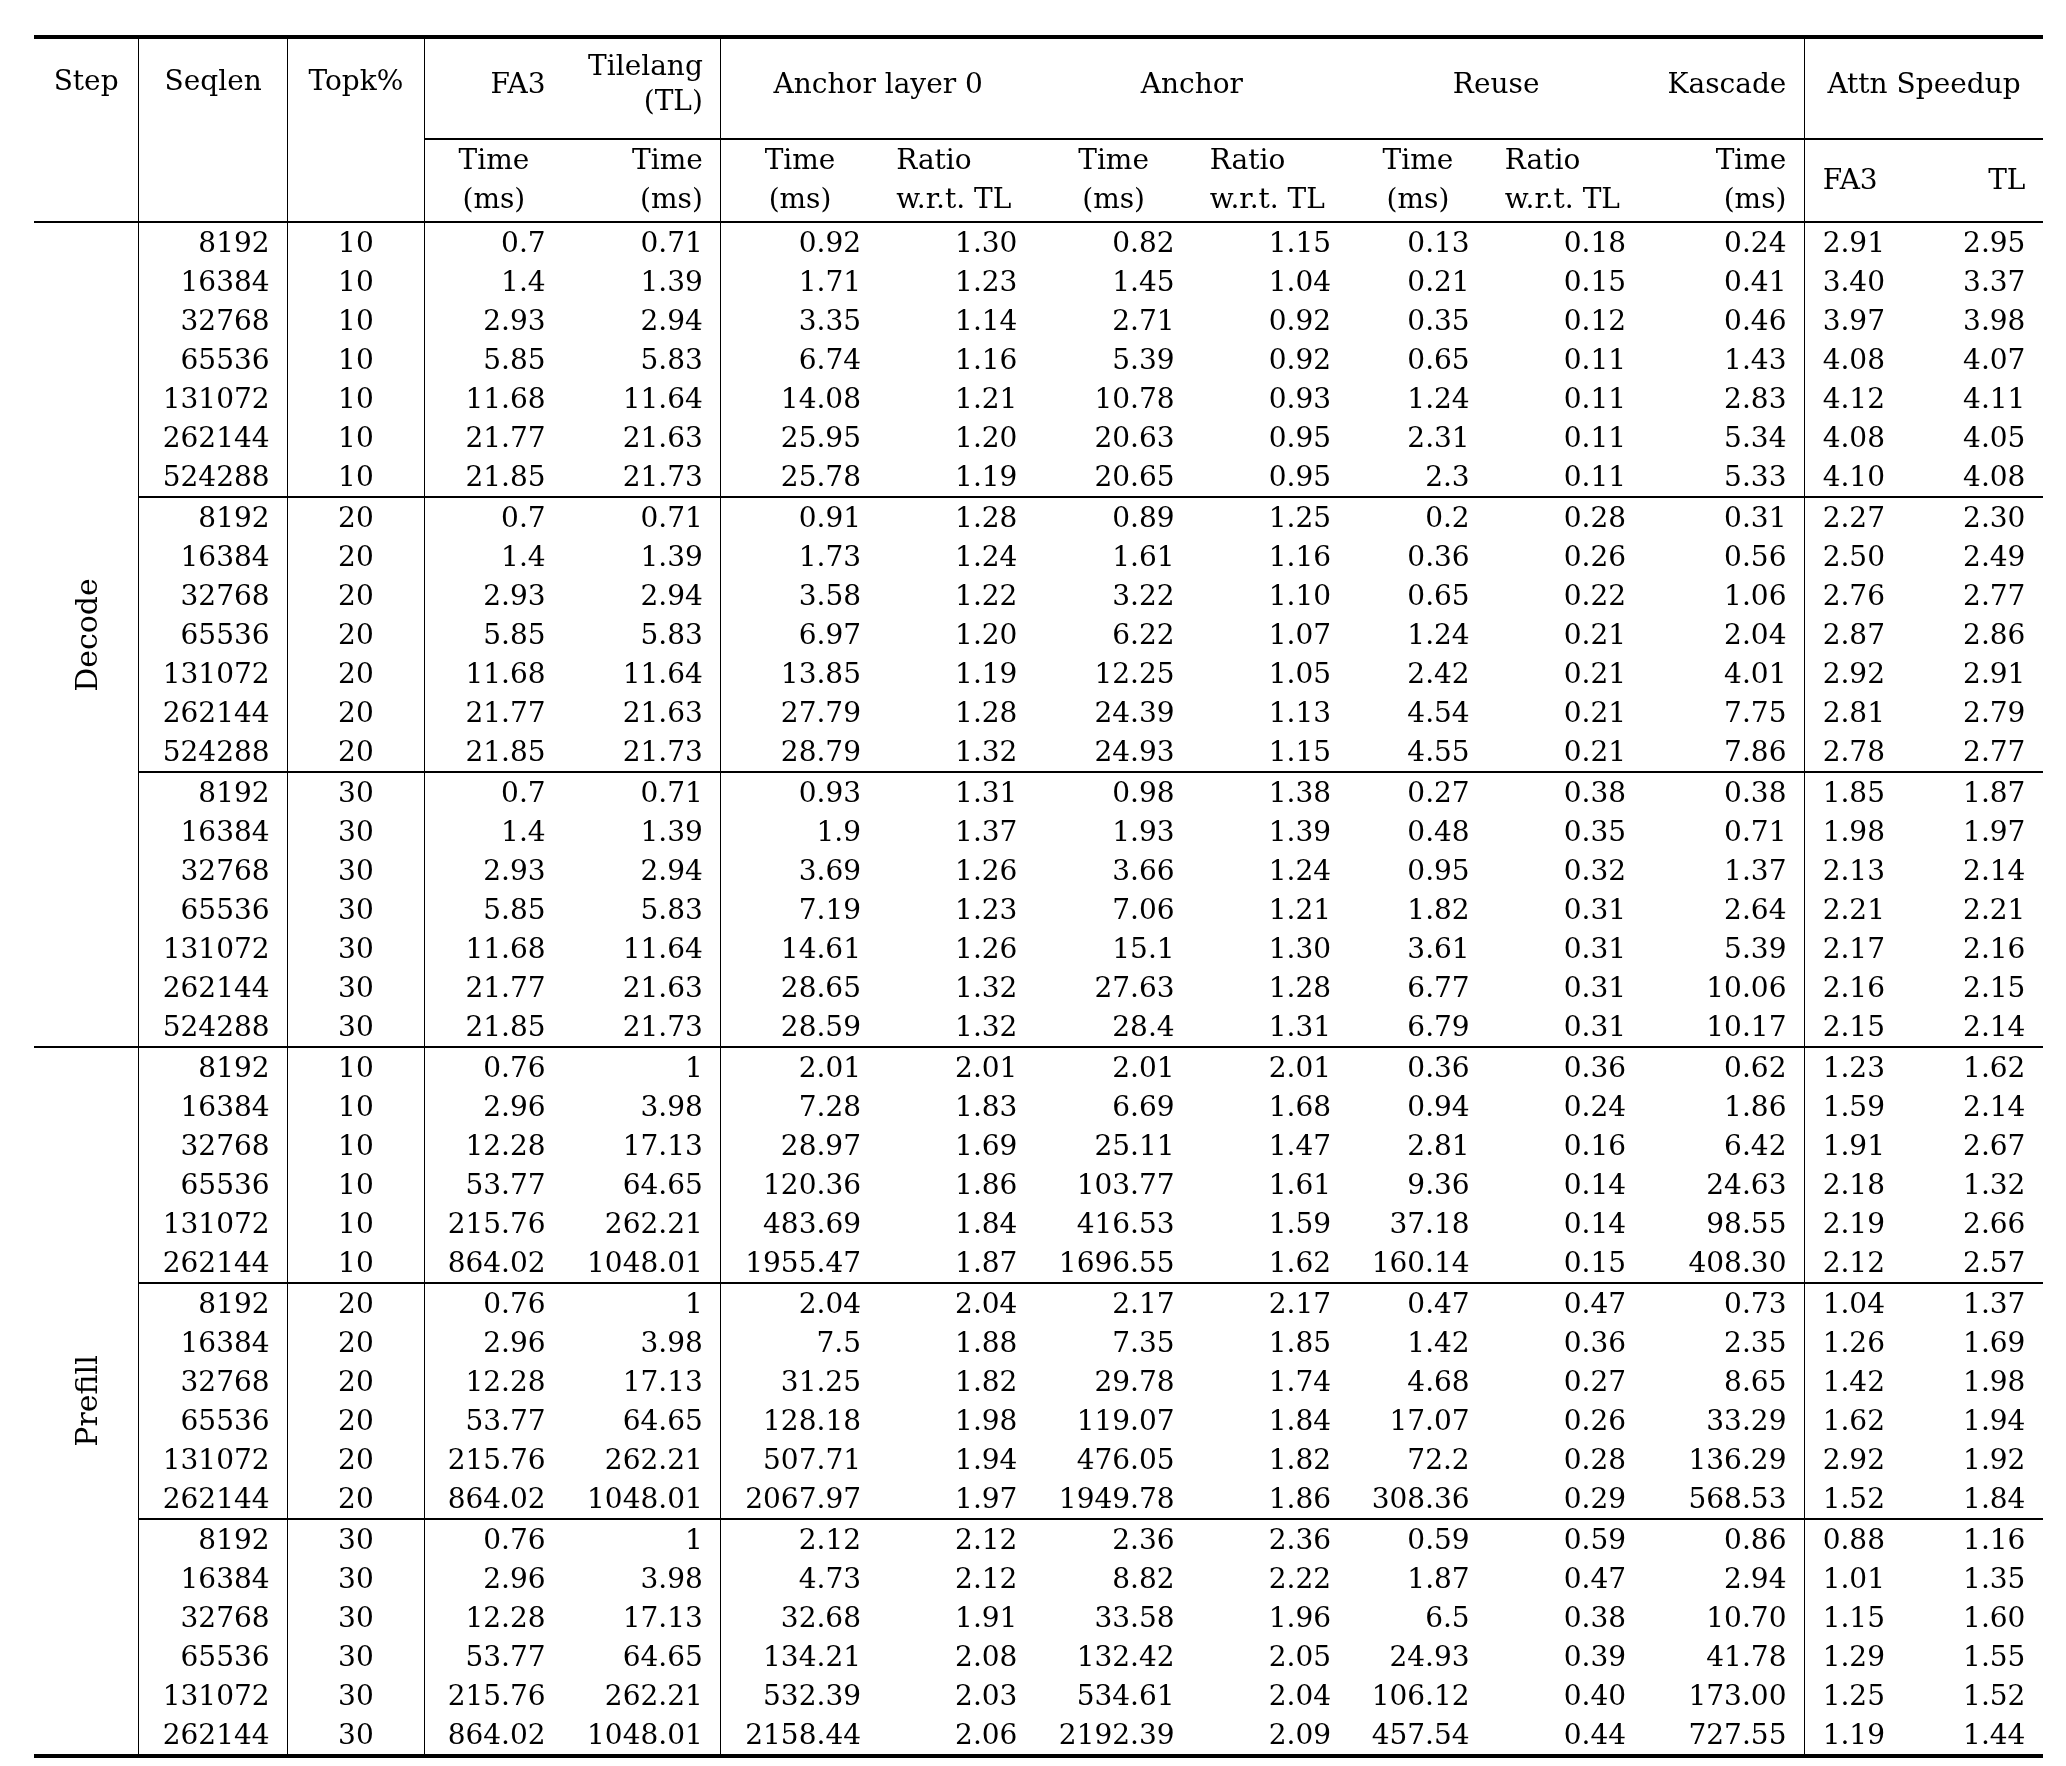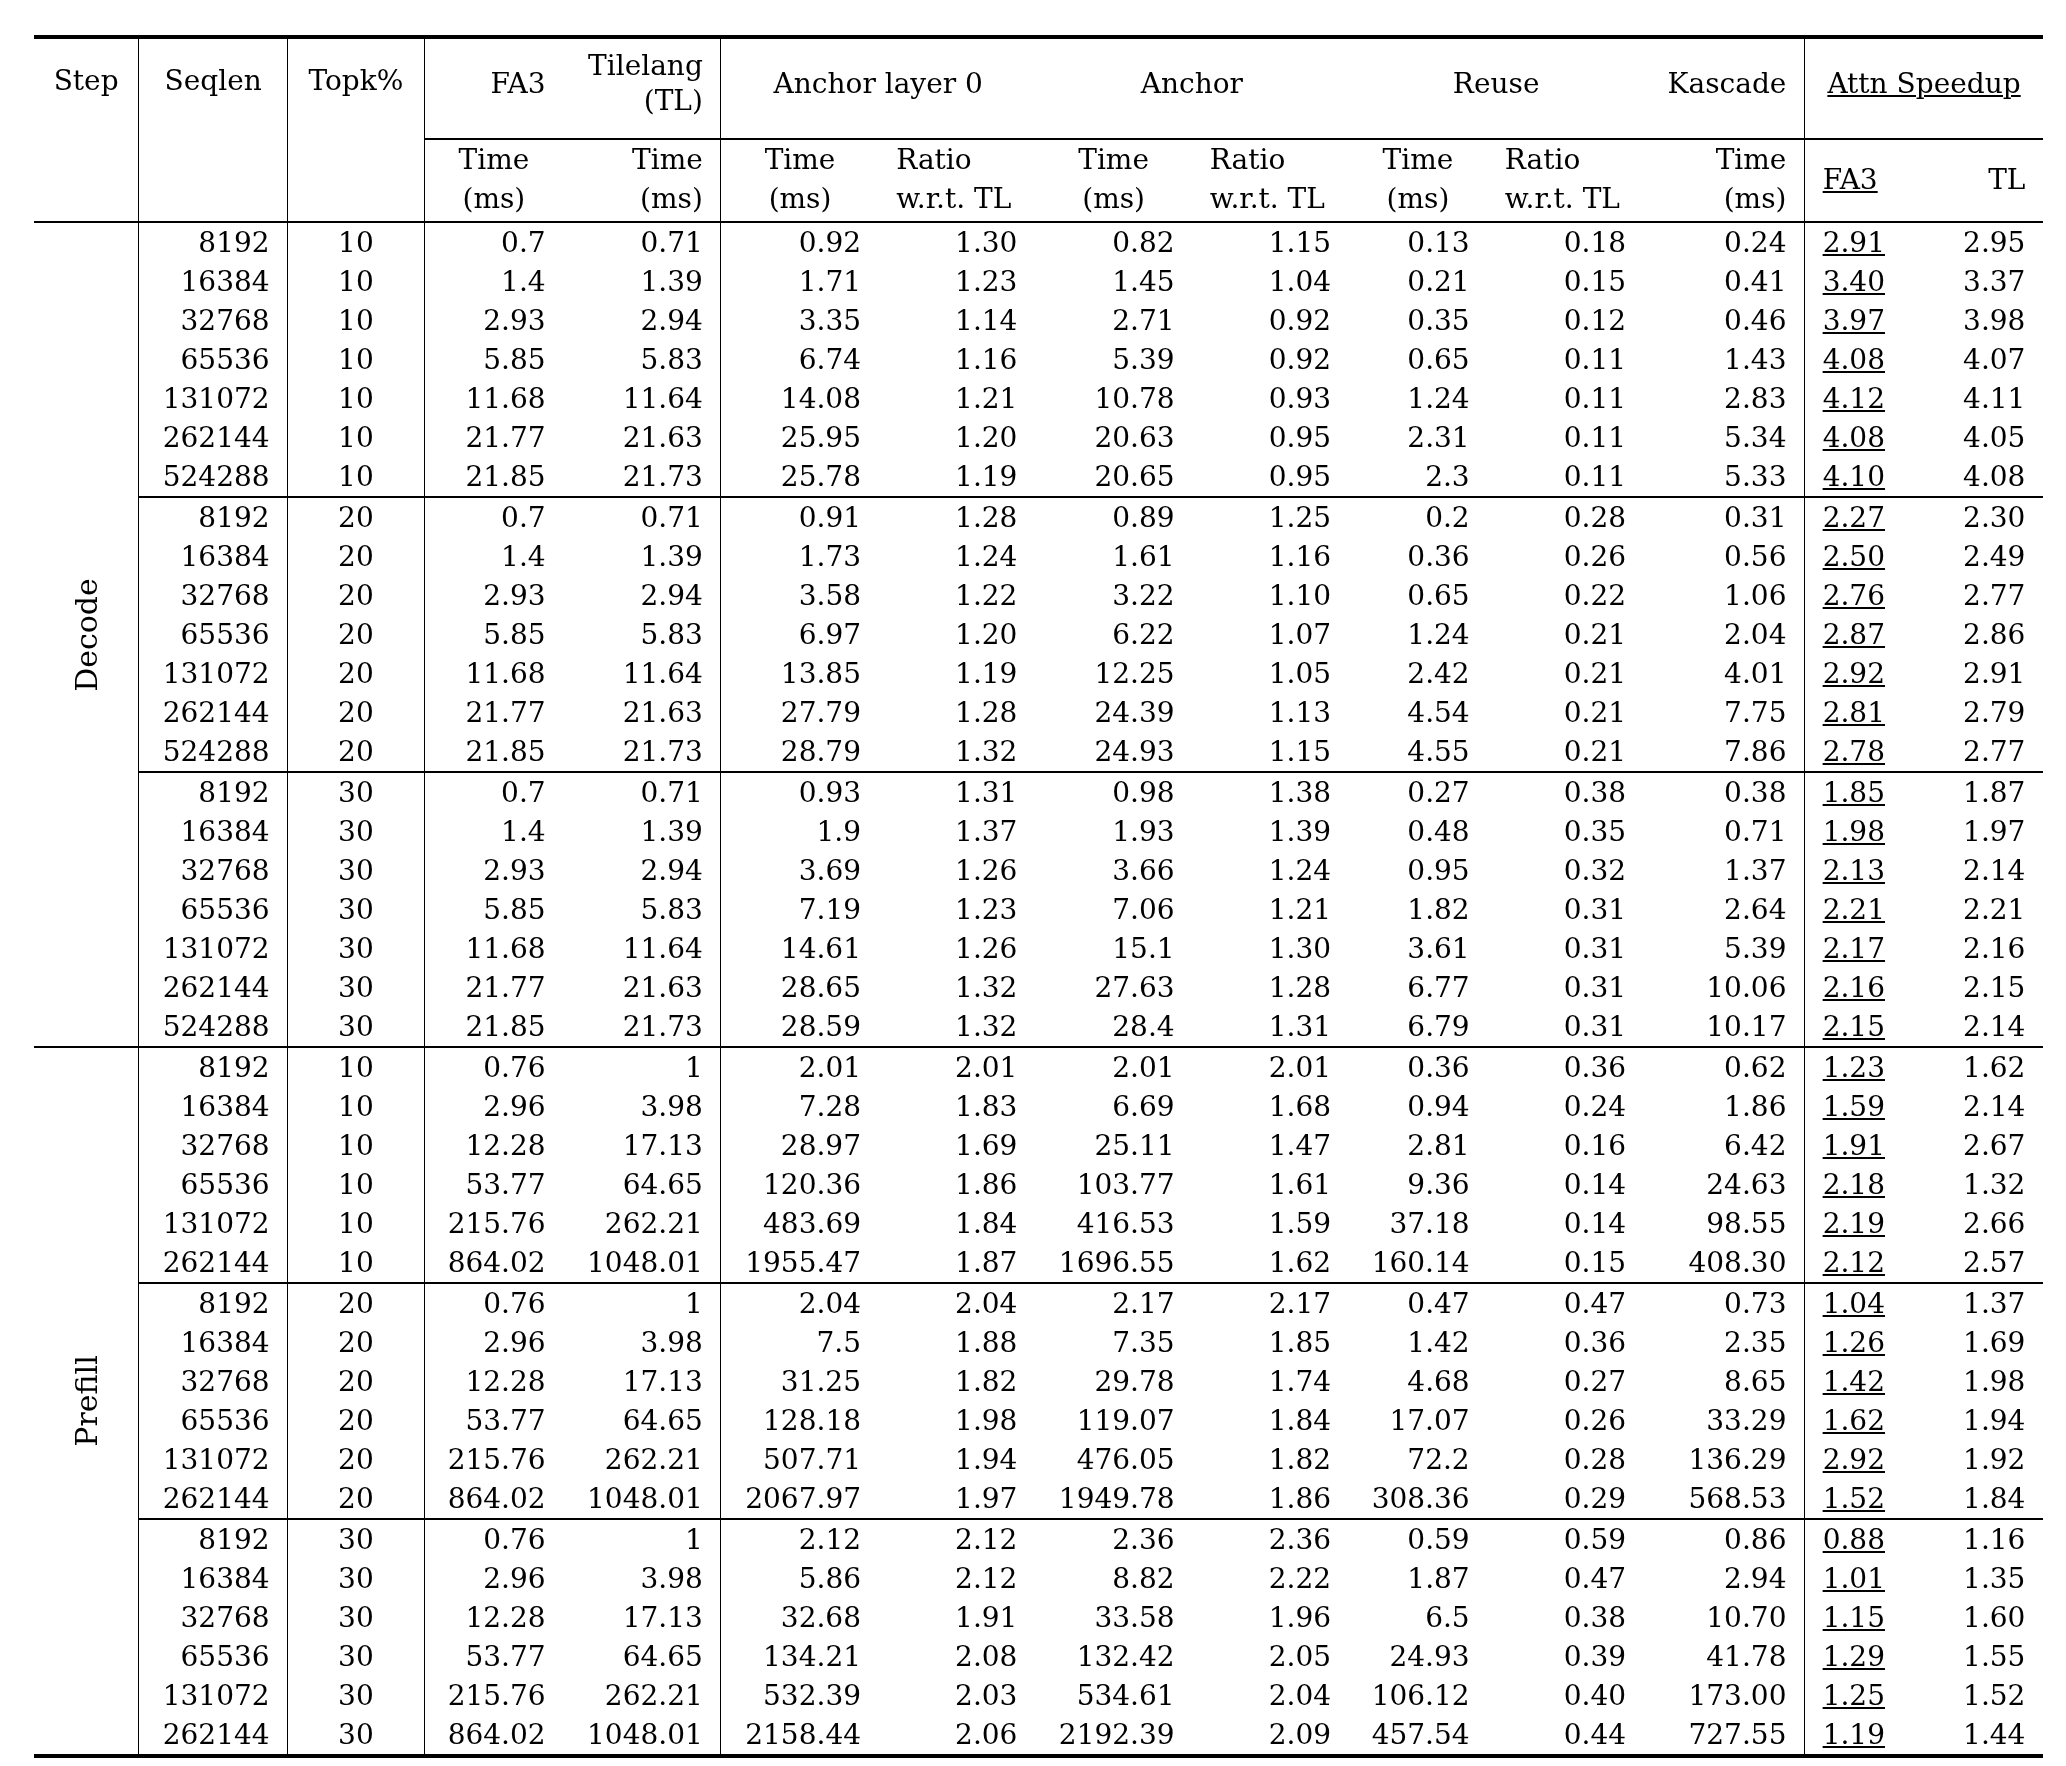--- a/index.html
+++ b/index.html
@@ -4,21 +4,21 @@
 <style>
   html,body{margin:0;padding:0;background:#ffffff;}
   body{width:2066px;height:1766px;overflow:hidden;font-family:"DejaVu Serif","Liberation Serif",serif;color:#000;}
   .wrap{position:absolute;left:34px;top:35px;width:2009px;}
   table{border-collapse:collapse;width:100%;font-size:28px;line-height:39px;}
   td,th{padding:0 17.6px;font-weight:normal;white-space:nowrap;}
   .toprule{border-top:4.6px solid #000;}
   .bottomrule td{border-bottom:4.6px solid #000;}
   .midrule td{border-top:2.6px solid #000;}
   .vl{border-left:1.5px solid #000;}
-  .vl2{border-left:1px solid #000;text-decoration:underline;}
+  .vl2{border-left:1px solid #000;}
   .r{text-align:right;}
   .c{text-align:center;}
   .l{text-align:left;}
   .head1 th{padding-top:9.3px;padding-bottom:20px;vertical-align:middle;}
   .head2 th{vertical-align:top;line-height:39px;padding-bottom:3.1px;}
   .subline{border-top:2.1px solid #000;}
   .steplabel{position:relative;}
   .rot{position:absolute;left:50%;top:50%;transform:translate(-50%,-50%) rotate(-90deg);white-space:nowrap;font-size:30px;}
 </style>
 </head>
@@ -598,21 +598,21 @@
           <td class="r" style="border-top: 2.1px solid rgb(0, 0, 0);">0.59</td>
           <td class="r" style="border-top: 2.1px solid rgb(0, 0, 0);">0.86</td>
           <td class="l vl2" style="border-top: 2.1px solid rgb(0, 0, 0);">0.88</td>
           <td class="r" style="border-top: 2.1px solid rgb(0, 0, 0);">1.16</td>
         </tr>
         <tr>
           <td class="r vl">16384</td>
           <td class="c vl">30</td>
           <td class="r vl">2.96</td>
           <td class="r">3.98</td>
-          <td class="r vl">5.86</td>
+          <td class="r vl">4.73</td>
           <td class="r">2.12</td>
           <td class="r">8.82</td>
           <td class="r">2.22</td>
           <td class="r">1.87</td>
           <td class="r">0.47</td>
           <td class="r">2.94</td>
           <td class="l vl2">1.01</td>
           <td class="r">1.35</td>
         </tr>
         <tr>

